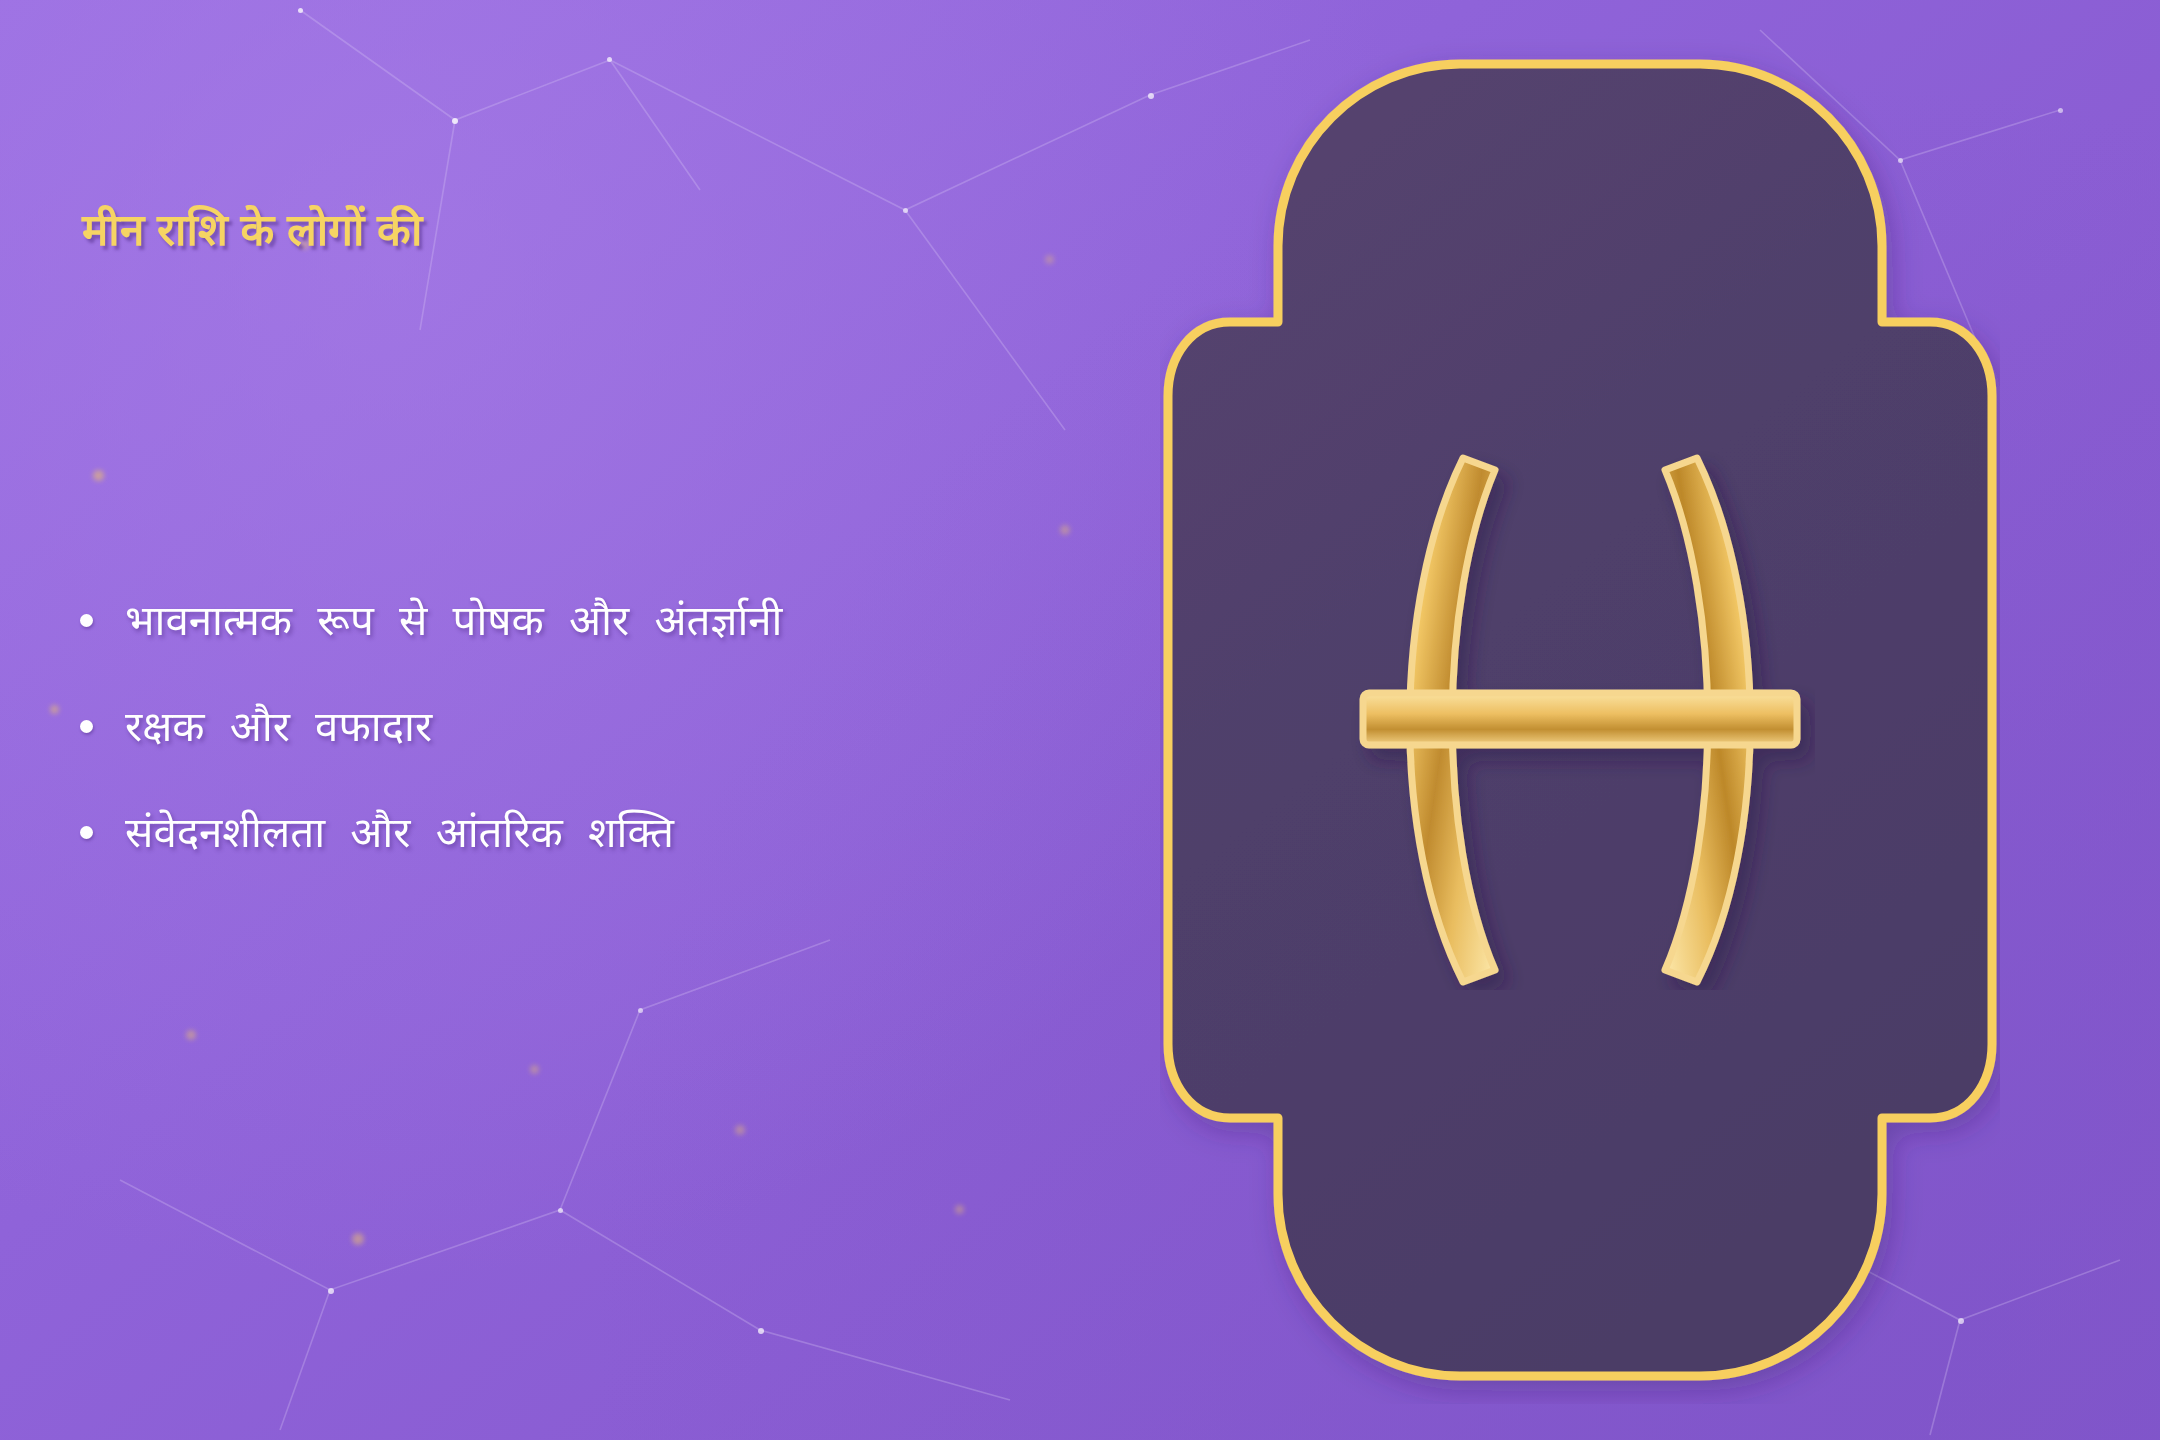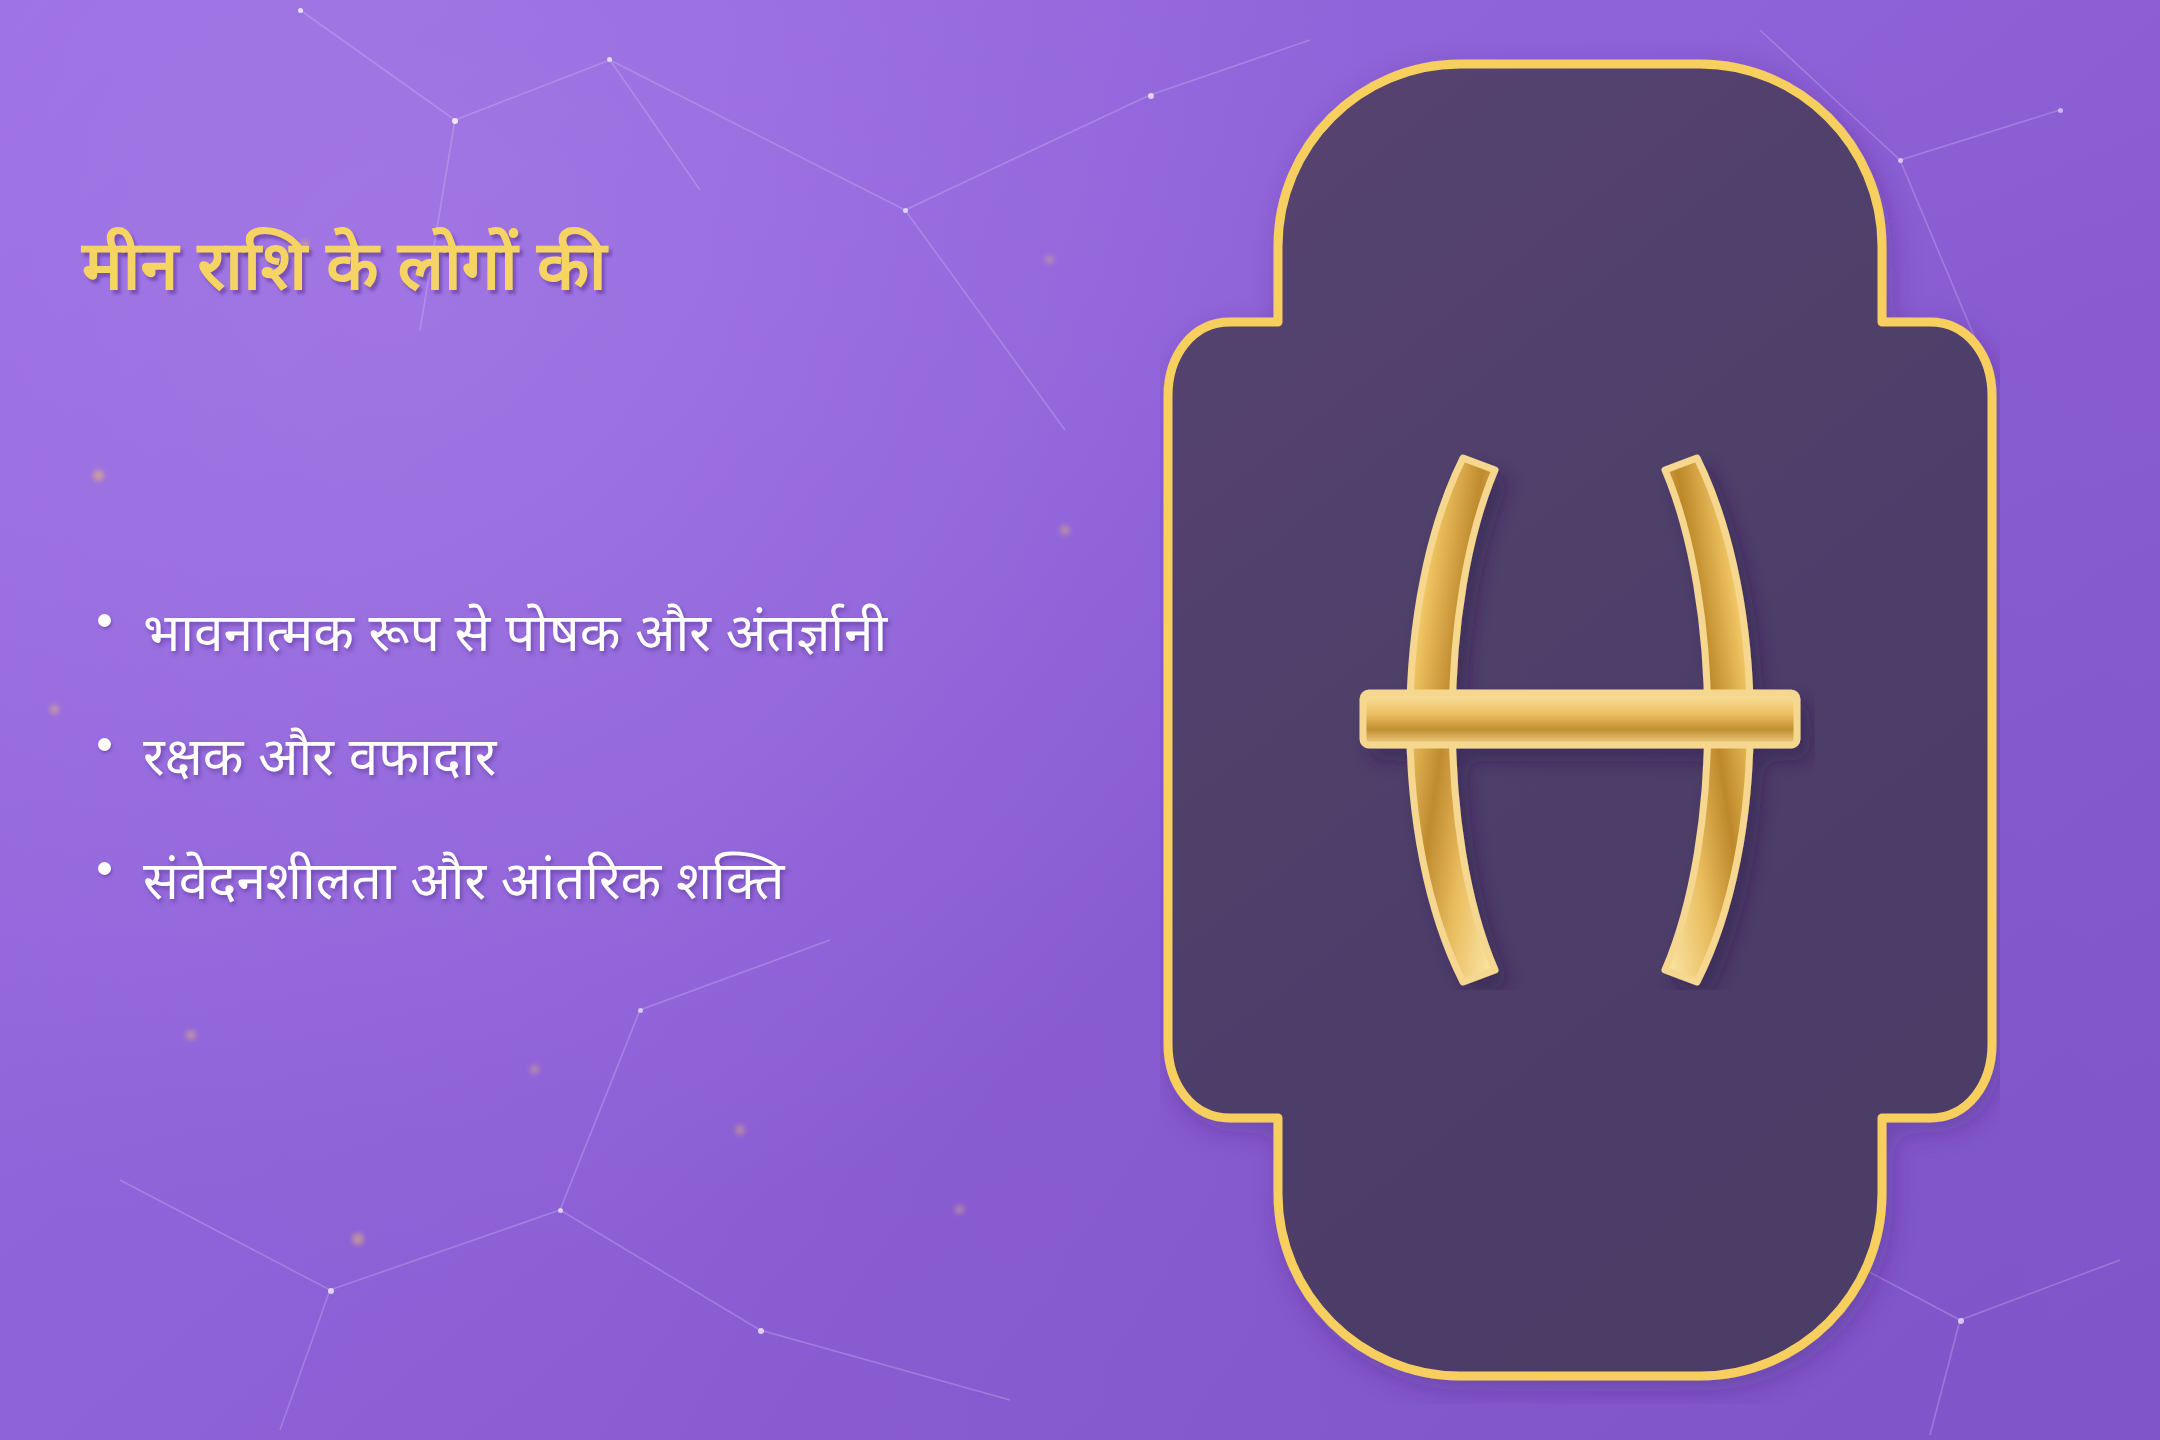--- a/index.html
+++ b/index.html
@@ -22,33 +22,34 @@
   .star{position:absolute;border-radius:50%;background:#ffffff;filter:blur(0.6px);}
   .spark{position:absolute;border-radius:50%;background:#f0c36a;filter:blur(2.6px);}
 
   
   .left{
     position:absolute;left:0;top:0;width:1130px;height:1440px;
   }
   .headline{
     position:absolute;left:82px;top:168px;width:960px;
     color:#f6d463;
-    font-size:68px;line-height:1.52;
+    font-size:44px;line-height:1.52;
     font-weight:700;
     letter-spacing:0.2px;
     text-shadow:3px 4px 3px rgba(60,25,110,0.38);
   }
   .headline .l2{display:block;}
 
   .bullets{
-    position:absolute;left:98px;top:590px;width:1000px;
+    position:absolute;left:80px;top:590px;width:1000px;
     color:#ffffff;
-    font-size:53px;
+    font-size:42px;
     line-height:1.0;
     text-shadow:2px 3px 4px rgba(60,25,110,0.40);
+    font-family:Liberation Mono, monospace;
   }
   .bullet{
     display:flex;align-items:flex-start;
     margin-bottom:38px;
   }
   .bullet .dot{
     flex:0 0 auto;
     width:13px;height:13px;border-radius:50%;
     background:#ffffff;
     margin:24px 32px 0 0;

